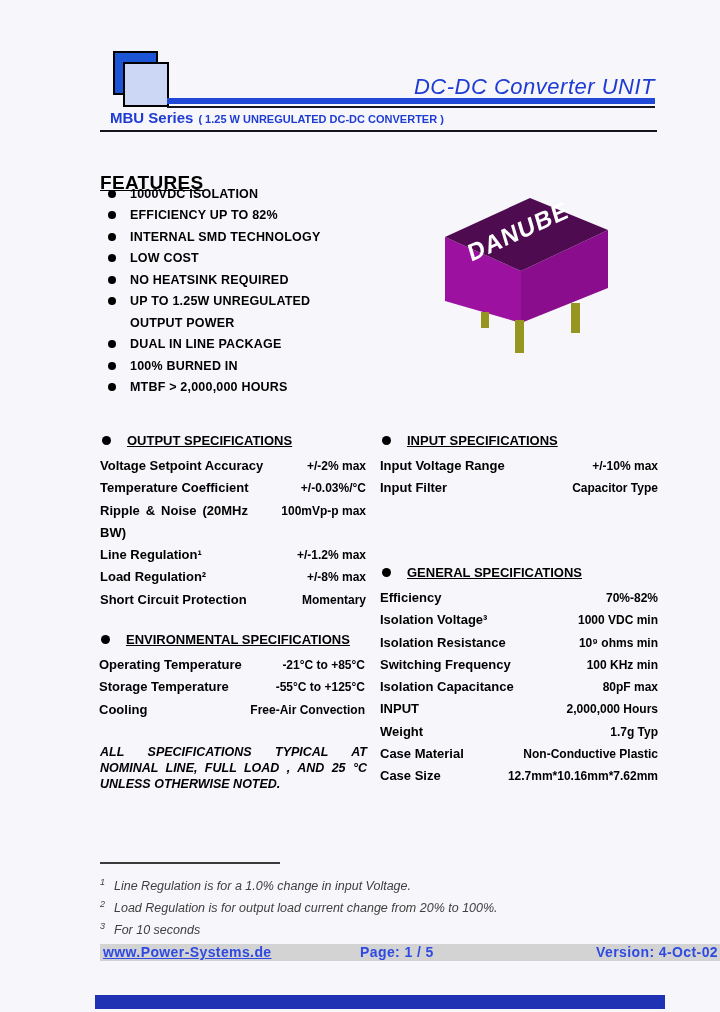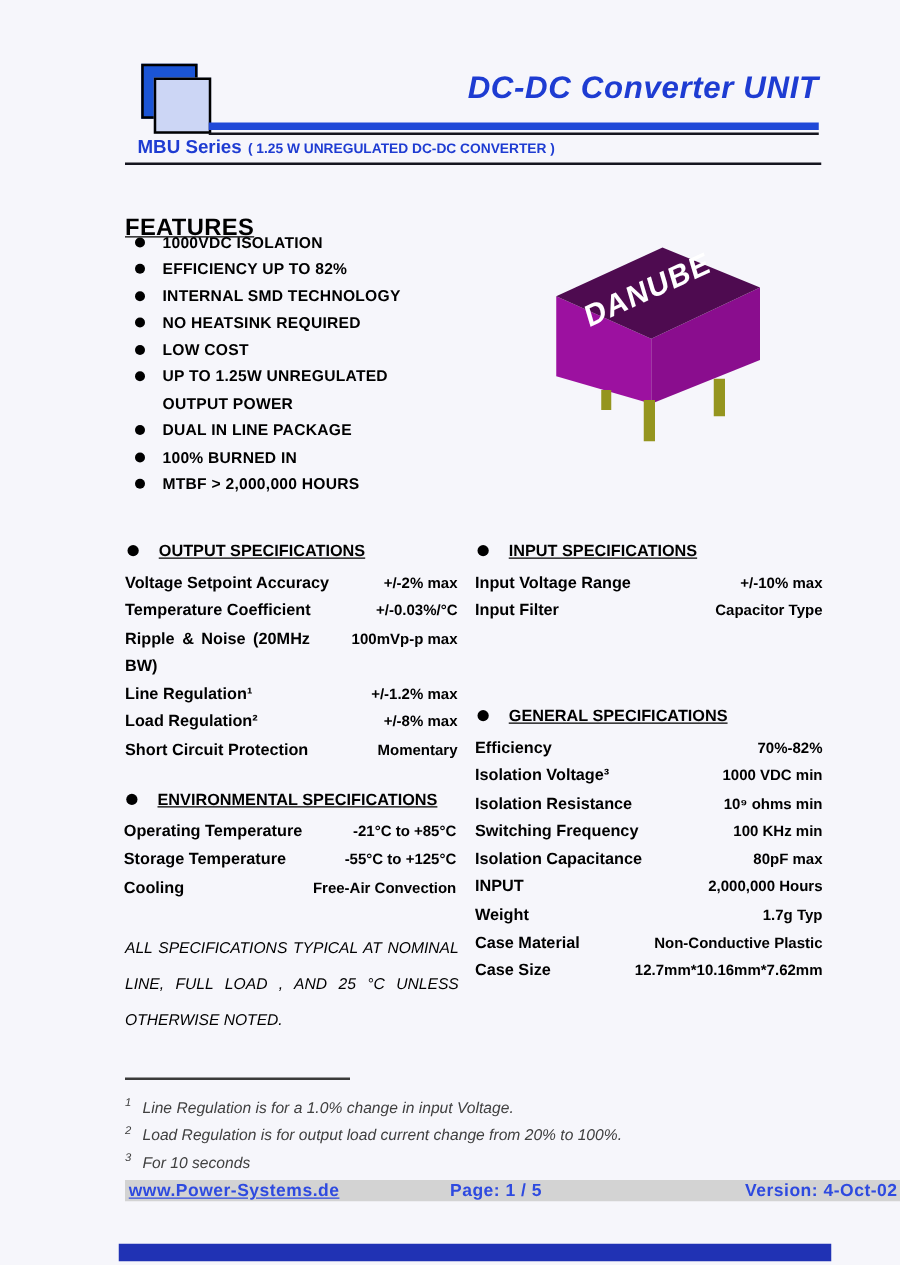--- a/index.html
+++ b/index.html
@@ -7,21 +7,21 @@
     position:relative;width:720px;height:1012px;margin:0 auto;
     background:var(--page-bg,#f6f6fb);
     font-family:"Liberation Sans","DejaVu Sans",sans-serif;
     color:#000;overflow:hidden;
   }
   .abs{position:absolute;}
 
   
   .logo-back{left:113px;top:51px;width:41px;height:40px;background:var(--logo-blue,#1b55d6);border:2px solid #000;}
   .logo-front{left:123px;top:62px;width:42px;height:41px;background:#ccd6f5;border:2px solid #000;}
-  .doc-title{right:65px;top:56px;font-size:25px;font-weight:bold;font-style:italic;color:var(--accent,#1e3cd2);letter-spacing:.5px;white-space:nowrap;}
+  .doc-title{right:65px;top:74px;font-size:22px;font-weight:normal;font-style:italic;color:var(--accent,#1e3cd2);letter-spacing:.5px;white-space:nowrap;}
   .rule-thick{left:167px;top:98px;width:488px;height:6px;background:var(--accent2,#2049d8);}
   .rule-thin1{left:167px;top:106px;width:488px;height:2px;background:#15151f;}
   .series-line{left:110px;top:109px;white-space:nowrap;color:var(--accent,#1e3cd2);font-weight:bold;}
   .series-name{font-size:15px;}
   .series-note{font-size:11px;margin-left:5px;margin-top:24px;}
   .rule-thin2{left:100px;top:130px;width:557px;height:2px;background:#15151f;}
 
   
   .features-heading{left:100px;top:172px;font-size:19px;font-weight:bold;letter-spacing:.3px;text-decoration:underline;}
   .features-list{left:100px;top:183px;width:320px;}
@@ -41,21 +41,21 @@
   #sec-env{left:99px;top:629px;width:266px;}
   .sec-head{display:flex;align-items:center;height:20px;margin-bottom:5px;}
   .sec-dot{width:9px;height:9px;border-radius:50%;background:#000;margin-left:2px;margin-right:16px;flex:none;}
   .sec-title{font-size:13px;font-weight:bold;text-decoration:underline;white-space:nowrap;}
   .spec-row{display:flex;justify-content:space-between;align-items:flex-start;min-height:22.3px;line-height:22.3px;}
   .spec-label{font-size:13px;font-weight:bold;white-space:nowrap;}
   .spec-label.wide{width:148px;white-space:normal;text-align:justify;text-align-last:justify;}
   .spec-value{font-size:12px;font-weight:bold;white-space:nowrap;text-align:right;}
 
   
-  .note{left:100px;top:744px;width:267px;font-size:12.5px;font-weight:normal;font-style:italic;line-height:29px;text-align:justify;}
+  .note{left:100px;top:744px;width:267px;font-size:12.5px;font-weight:bold;font-style:italic;line-height:16px;text-align:justify;}
   .fn-rule{left:100px;top:862px;width:180px;height:2px;background:#3a3a3a;}
   .footnotes{left:100px;top:871px;}
   .fn-row{height:22px;line-height:22px;font-size:12.5px;font-style:italic;color:#404040;white-space:nowrap;}
   .fn-row sup{font-size:9px;margin-right:9px;}
 
   
   .footer-bar{left:100px;top:944px;width:620px;height:17px;background:var(--footer-bg,#d3d3d3);}
   .footer-text{top:944px;height:18px;line-height:17px;font-size:14px;font-weight:bold;color:var(--link,#2e4ae0);white-space:nowrap;letter-spacing:.4px;}
   .footer-link{left:103px;text-decoration:underline;cursor:pointer;}
   .footer-page{left:360px;}
@@ -87,25 +87,25 @@
       <div class="feat-row">
         <span class="dot"></span>
         <span class="feat-text">EFFICIENCY UP TO 82%</span>
       </div>
       <div class="feat-row">
         <span class="dot"></span>
         <span class="feat-text">INTERNAL SMD TECHNOLOGY</span>
       </div>
       <div class="feat-row">
         <span class="dot"></span>
+        <span class="feat-text">LOW COST</span>
+      </div>
+      <div class="feat-row">
+        <span class="dot"></span>
         <span class="feat-text">NO HEATSINK REQUIRED</span>
-      </div>
-      <div class="feat-row">
-        <span class="dot"></span>
-        <span class="feat-text">LOW COST</span>
       </div>
       <div class="feat-row">
         <span class="dot"></span>
         <span class="feat-text">UP TO 1.25W UNREGULATED</span>
       </div>
       <div class="feat-row">
         <span class="dot hide"></span>
         <span class="feat-text">OUTPUT POWER</span>
       </div>
       <div class="feat-row">

